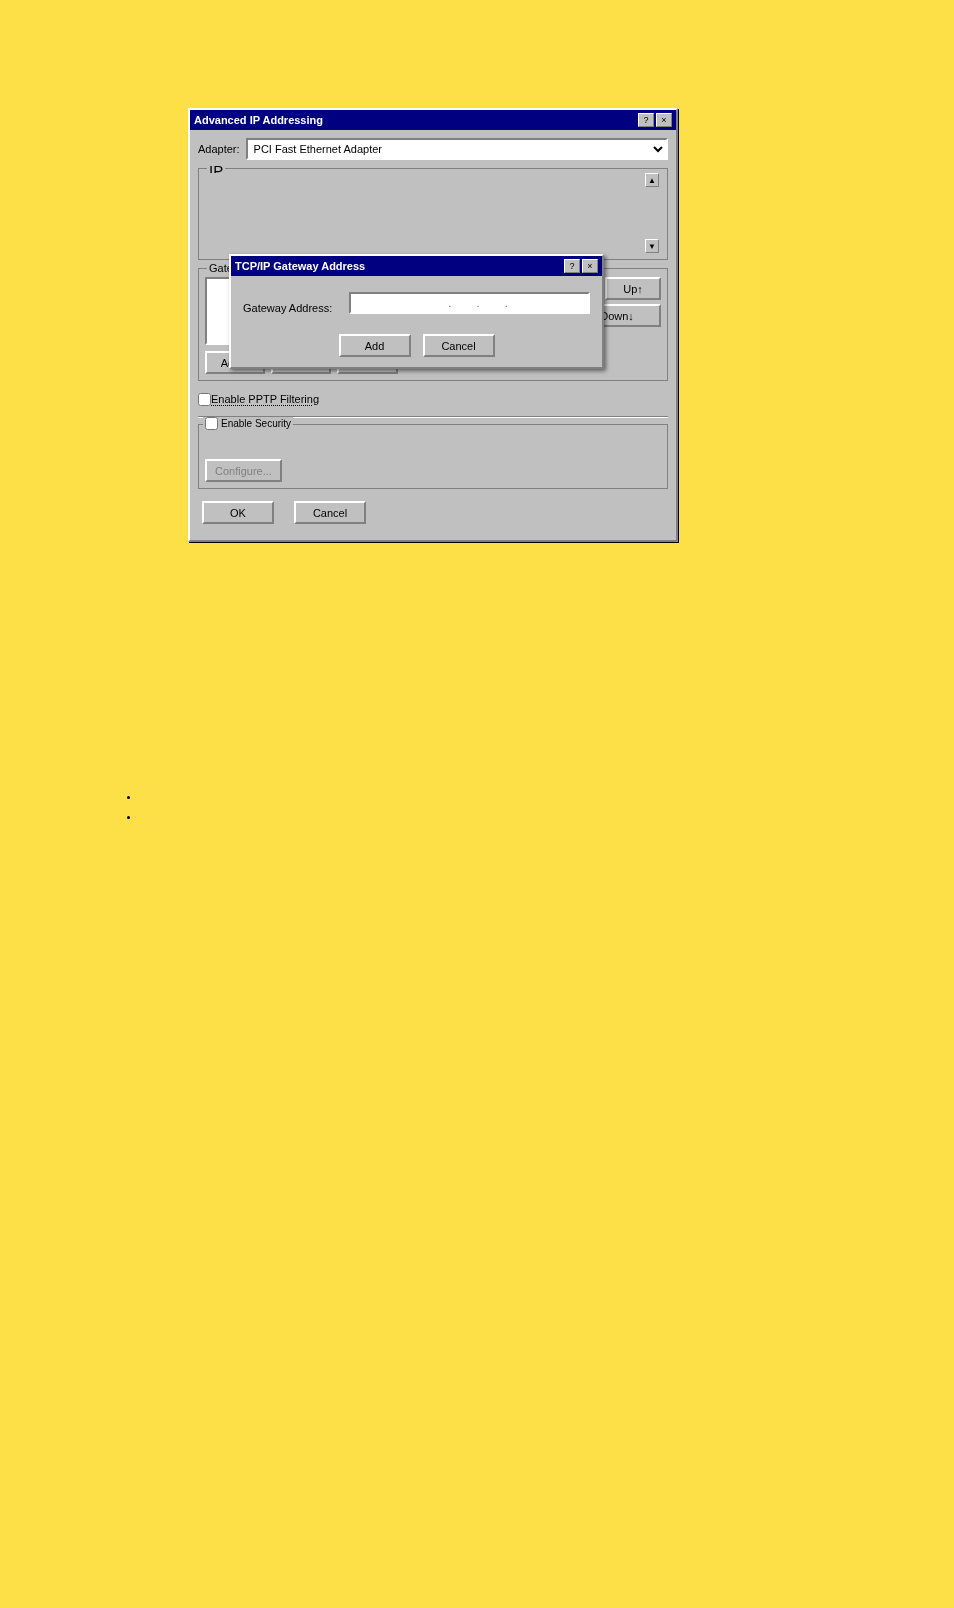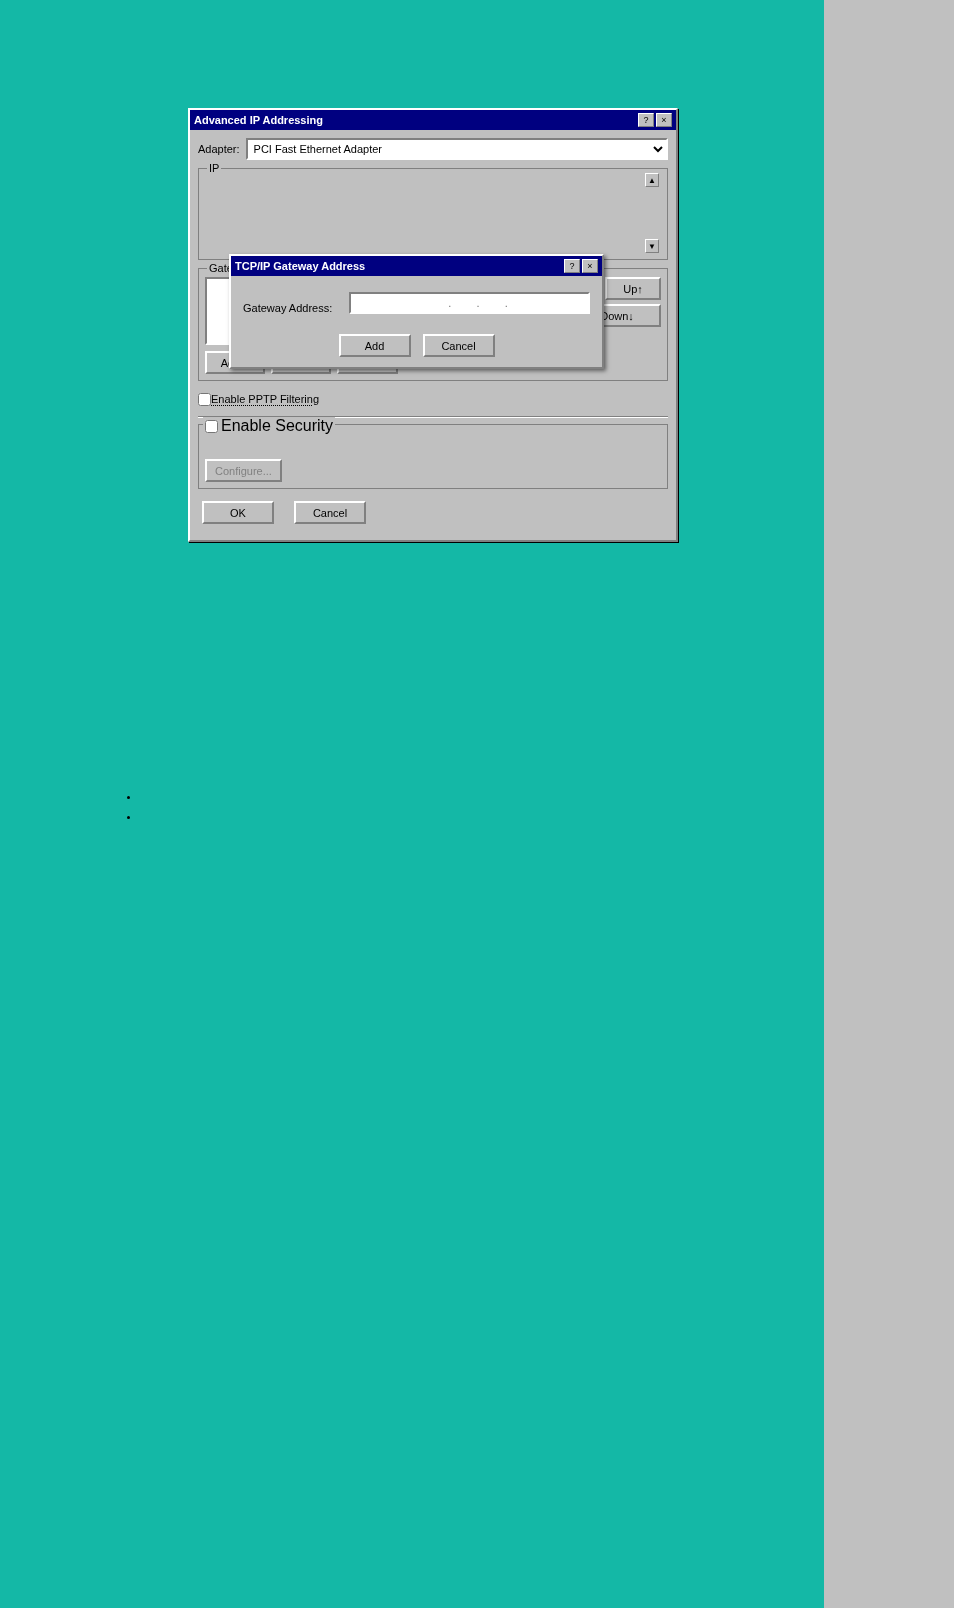--- a/index.html
+++ b/index.html
@@ -5,22 +5,22 @@
     * { box-sizing: border-box; margin: 0; padding: 0; }
     body {
       background: #c0c0c0;
       font-family: 'MS Sans Serif', Arial, sans-serif;
       font-size: 11px;
       width: 954px;
       min-height: 1608px;
     }
 
     .page-wrapper {
-      background: #14b8a6;
-      width: 824px;
+      background: #fde047;
+      width: 954px;
       min-height: 1608px;
       position: relative;
     }
 
     
     .main-dialog {
       position: absolute;
       top: 108px;
       left: 188px;
       width: 490px;
@@ -101,21 +101,21 @@
       margin-bottom: 8px;
       padding: 4px 6px 6px 6px;
     }
 
     .group-box-label {
       position: absolute;
       top: -7px;
       left: 8px;
       background: #c0c0c0;
       padding: 0 2px;
-      font-size: 11px;
+      font-size: 15px;
     }
 
     
     .inner-dialog {
       position: absolute;
       top: 85px;
       left: 30px;
       width: 375px;
       background: #c0c0c0;
       border: 2px solid;
@@ -369,21 +369,21 @@
       <div class="checkbox-row">
         <input type="checkbox" id="pptp-cb" style="">
         <label for="pptp-cb" class="checkbox-label">Enable PPTP Filtering</label>
       </div>
 
       <hr class="separator">
 
       <div style="position:relative;border:1px solid #808080;padding:8px 6px 6px 6px;margin-bottom:8px;">
         <div style="position:absolute;top:-8px;left:4px;background:#c0c0c0;display:flex;align-items:center;gap:3px;padding:0 2px;">
           <input type="checkbox" id="security-cb" style="width: 13px; height: 13px;">
-          <label for="security-cb" style="font-size:16px;">Enable Security</label>
+          <label for="security-cb" style="font-size:10px;">Enable Security</label>
         </div>
         <div style="margin-top:6px;">
           <button class="win-button" disabled="" style="min-width:72px;color:#808080;margin-top:20px;">Configure...</button>
         </div>
       </div>
 
       <div class="main-dialog-bottom">
         <button class="win-button" style="min-width:72px;">OK</button>
         <button class="win-button" style="min-width:72px;">Cancel</button>
       </div>

